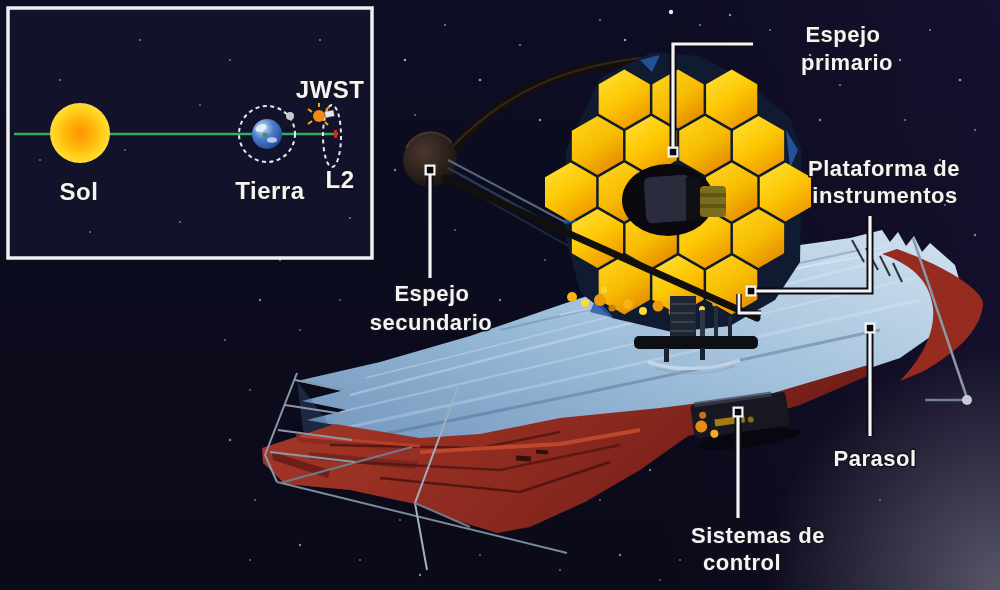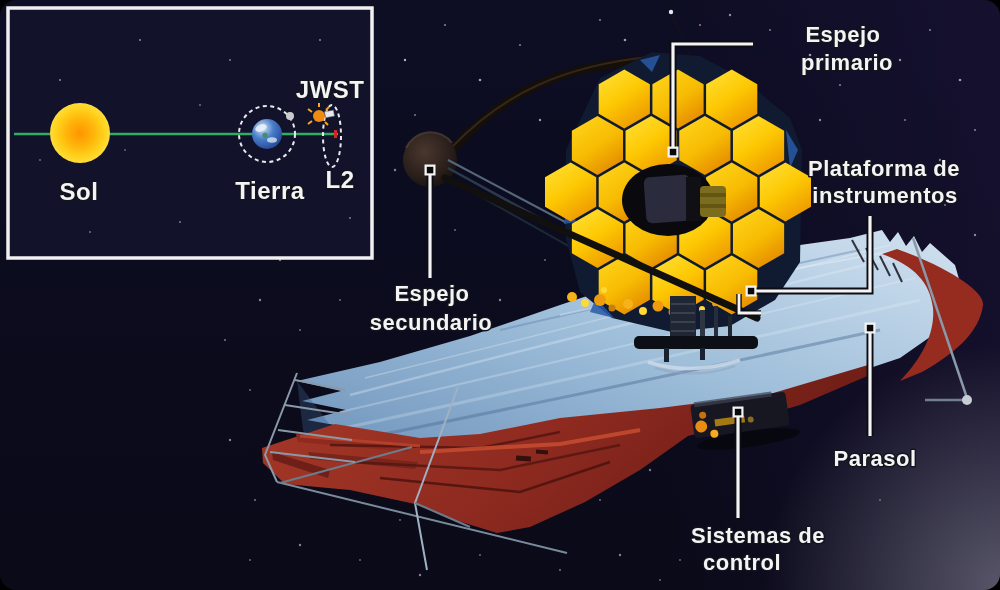--- a/index.html
+++ b/index.html
@@ -1,17 +1,17 @@
 <!DOCTYPE html>
 <html><head>
 <meta charset="utf-8">
 <style>
   html,body{margin:0;padding:0;background:#000;}
   .stage{position:relative;width:1000px;height:590px;overflow:hidden;
-         font-family:"Liberation Sans","DejaVu Sans",sans-serif;border-radius:16px;}
+         font-family:"Liberation Sans","DejaVu Sans",sans-serif;}
   svg{display:block;}
   .lbl{font-family:"Liberation Sans","DejaVu Sans",sans-serif;
        font-weight:bold;fill:#f4f4f4;stroke:#14141e;stroke-width:3px;
        paint-order:stroke;stroke-linejoin:round;letter-spacing:.5px;}
   .lbl-main{font-size:22px;}
   .lbl-inset{font-size:24px;}
 </style>
 </head>
 <body>
 

